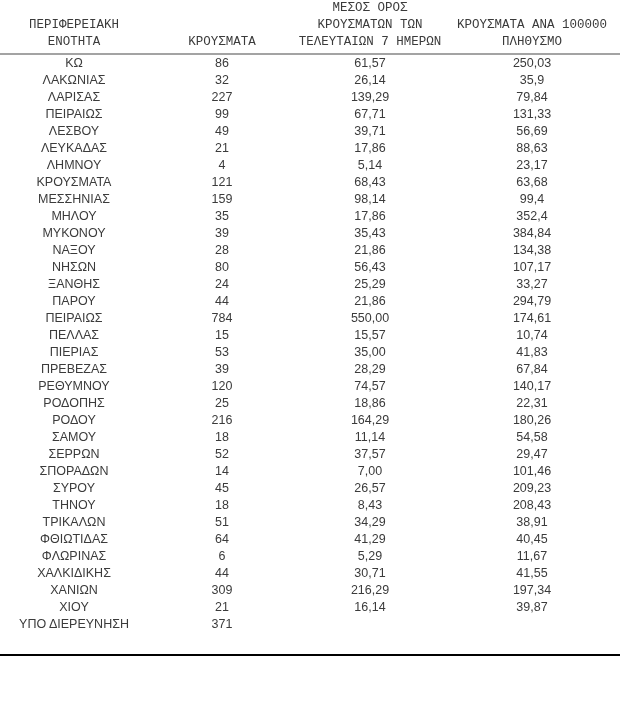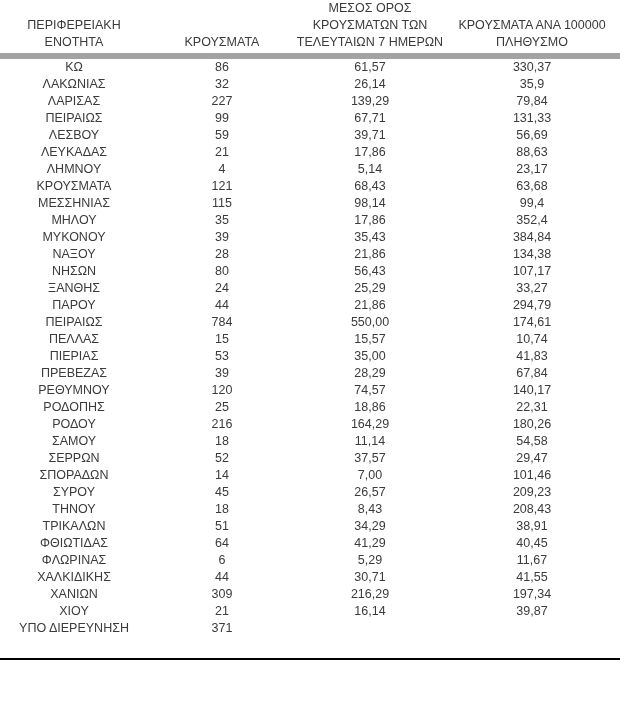--- a/index.html
+++ b/index.html
@@ -29,21 +29,22 @@
   col.c3 { width: 148px; }
   col.c4 { width: 176px; }
   thead th {
     font-weight: normal;
     font-size: 12.5px;
     line-height: 17px;
     vertical-align: bottom;
     white-space: pre-line;
     padding: 0 0 2px 0;
     height: 48px;
-    border-bottom: 6px solid #a3a3a3;
+    border-bottom: 2px solid #a3a3a3;
+    font-family: Liberation Mono, monospace;
   }
   tbody td {
     font-size: 12.5px;
     line-height: 17px;
     height: 17px;
     text-align: center;
     vertical-align: middle;
     padding: 0;
     white-space: nowrap;
     overflow: visible;
@@ -74,21 +75,21 @@
         <th>ΚΡΟΥΣΜΑΤΑ ΑΝΑ 100000
 ΠΛΗΘΥΣΜΟ</th>
       </tr>
     </thead>
     <tbody>
 
     <tr>
     <td>ΚΩ</td>
     <td>86</td>
     <td>61,57</td>
-    <td>330,37</td>
+    <td>250,03</td>
   </tr>
         <tr>
     <td>ΛΑΚΩΝΙΑΣ</td>
     <td>32</td>
     <td>26,14</td>
     <td>35,9</td>
   </tr>
         <tr>
     <td>ΛΑΡΙΣΑΣ</td>
     <td>227</td>
@@ -96,21 +97,21 @@
     <td>79,84</td>
   </tr>
         <tr>
     <td>ΠΕΙΡΑΙΩΣ</td>
     <td>99</td>
     <td>67,71</td>
     <td>131,33</td>
   </tr>
         <tr>
     <td>ΛΕΣΒΟΥ</td>
-    <td>59</td>
+    <td>49</td>
     <td>39,71</td>
     <td>56,69</td>
   </tr>
         <tr>
     <td>ΛΕΥΚΑΔΑΣ</td>
     <td>21</td>
     <td>17,86</td>
     <td>88,63</td>
   </tr>
         <tr>
@@ -120,21 +121,21 @@
     <td>23,17</td>
   </tr>
         <tr>
     <td>ΚΡΟΥΣΜΑΤΑ</td>
     <td>121</td>
     <td>68,43</td>
     <td>63,68</td>
   </tr>
         <tr>
     <td>ΜΕΣΣΗΝΙΑΣ</td>
-    <td>115</td>
+    <td>159</td>
     <td>98,14</td>
     <td>99,4</td>
   </tr>
         <tr>
     <td>ΜΗΛΟΥ</td>
     <td>35</td>
     <td>17,86</td>
     <td>352,4</td>
   </tr>
         <tr>

